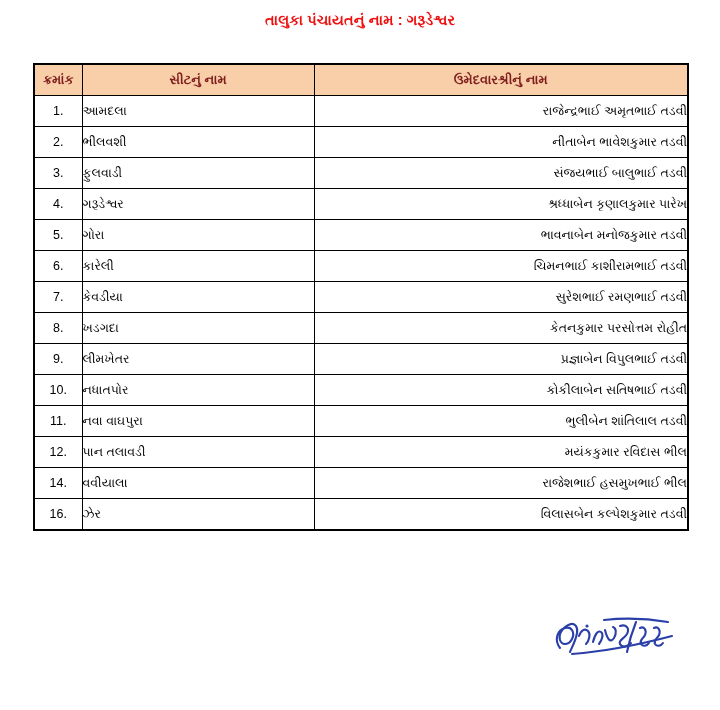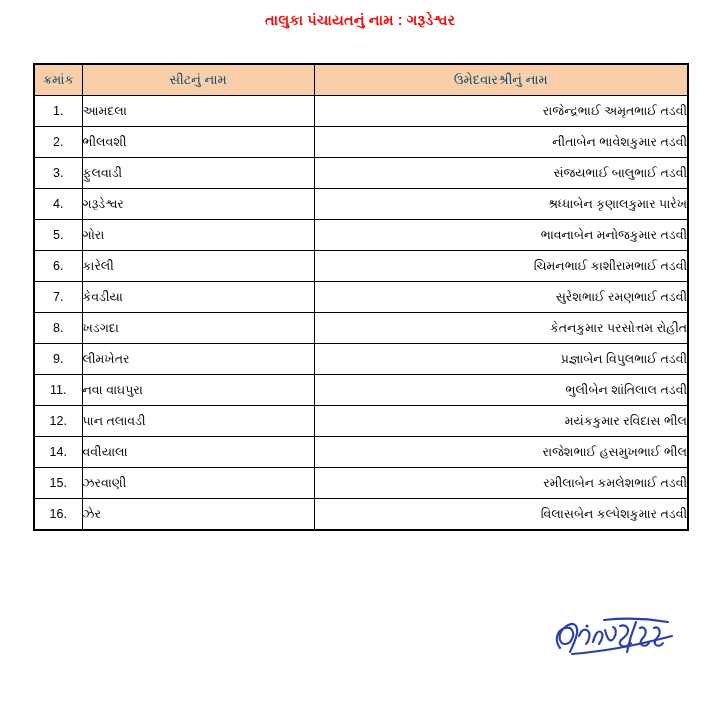--- a/index.html
+++ b/index.html
@@ -63,22 +63,22 @@
   table.seat-table th,
   table.seat-table td {
     border: 1.3px solid #000000;
     padding: 0;
     vertical-align: middle;
   }
   table.seat-table thead th {
     background: #f9cfa9;
     height: 30px;
     font-size: 13px;
-    font-weight: normal;
-    color: #0c4a6e;
+    font-weight: bold;
+    color: #7f1d1d;
   }
   table.seat-table tbody td {
     height: 30px;
     font-size: 12.5px;
     font-weight: normal;
     background: #ffffff;
   }
   .col-no   { width: 48px; }
   .col-seat { width: 232px; }
   .col-cand { width: 374px; }
@@ -174,38 +174,38 @@
             <td class="cell-no">8.</td>
             <td class="cell-seat">ખડગદા</td>
             <td class="cell-cand">કેતનકુમાર પરસોત્તમ રોહીત</td>
           </tr>
           <tr>
             <td class="cell-no">9.</td>
             <td class="cell-seat">લીમખેતર</td>
             <td class="cell-cand">પ્રજ્ઞાબેન વિપુલભાઈ તડવી</td>
           </tr>
           <tr>
+            <td class="cell-no">10.</td>
+            <td class="cell-seat">નધાતપોર</td>
+            <td class="cell-cand">કોકીલાબેન સતિષભાઈ તડવી</td>
+          </tr>
+          <tr>
             <td class="cell-no">11.</td>
             <td class="cell-seat">નવા વાઘપુરા</td>
             <td class="cell-cand">ભુલીબેન શાંતિલાલ તડવી</td>
           </tr>
           <tr>
             <td class="cell-no">12.</td>
             <td class="cell-seat">પાન તલાવડી</td>
             <td class="cell-cand">મયંકકુમાર રવિદાસ ભીલ</td>
           </tr>
           <tr>
             <td class="cell-no">14.</td>
             <td class="cell-seat">વવીયાલા</td>
             <td class="cell-cand">રાજેશભાઈ હસમુખભાઈ ભીલ</td>
-          </tr>
-          <tr>
-            <td class="cell-no">15.</td>
-            <td class="cell-seat">ઝરવાણી</td>
-            <td class="cell-cand">રમીલાબેન કમલેશભાઈ તડવી</td>
           </tr>
           <tr>
             <td class="cell-no">16.</td>
             <td class="cell-seat">ઝેર</td>
             <td class="cell-cand">વિલાસબેન કલ્પેશકુમાર તડવી</td>
           </tr>
         </tbody>
     </table>
   </div>
 

